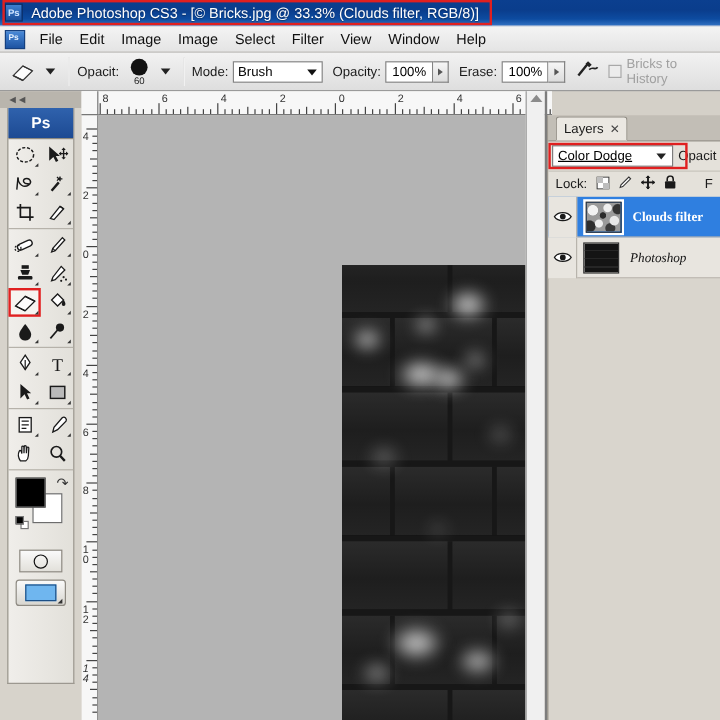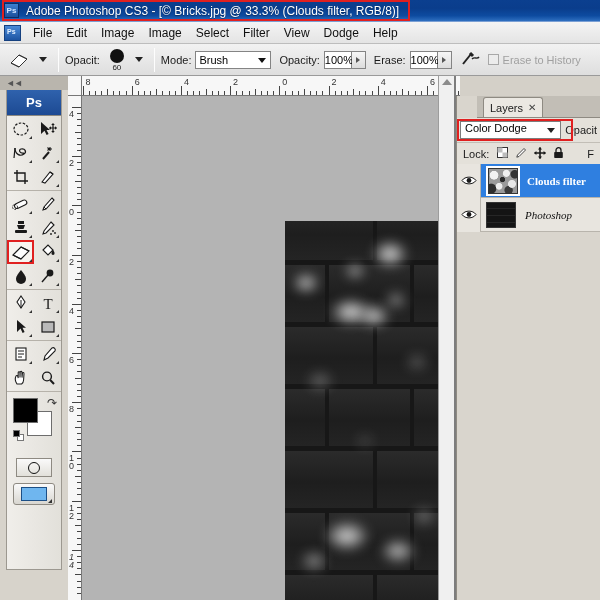--- a/index.html
+++ b/index.html
@@ -76,21 +76,21 @@
   .brush-dot { width: 14px; height: 14px; border-radius: 50%; background: #111; margin-top: 1px;}
   .brush-num { font-size: 8px; color: #222; line-height: 9px; }
   .ob-select {
     height: 18px; width: 76px; background: #fff; border: 1px solid #848484;
     display: flex; align-items: center; padding: 0 3px;
     font-size: 11px; color: #000; position: relative;
   }
   .ob-select .tri-down { position: absolute; right: 4px; top: 6px; margin: 0;
                          border-top-color: #111; }
   .ob-num {
-    height: 18px; width: 28px; background: #fff; border: 1px solid #848484;
+    height: 18px; width: 40px; background: #fff; border: 1px solid #848484;
     font-size: 11px; color: #000; text-align: center; line-height: 16px;
   }
   .ob-spin {
     height: 18px; width: 14px; border: 1px solid #848484; border-left: none;
     background: linear-gradient(to bottom,#f6f6f6,#dcdcdc);
     display: flex; align-items: center; justify-content: center;
   }
   .ob-spin .tri-r {
     width: 0; height: 0; border-top: 3px solid transparent; border-bottom: 3px solid transparent;
     border-left: 4px solid #555;
@@ -209,37 +209,37 @@
     background: #7d7d7d;
   }
 
   
   #layers-panel {
     position: absolute; left: 456px; top: 96px; width: 144px; height: 504px;
     background: #d9d5cd; border-left: 1px solid #8e8a82;
   }
   #layers-tabstrip {
     height: 22px; background: #c2beb6; display: flex; align-items: flex-end;
-    padding-left: 6px; border-bottom: 1px solid #8e8a82; margin-left: 20px;
+    padding-left: 6px; border-bottom: 1px solid #8e8a82;
   }
   #layers-tab {
     height: 20px; background: #ebe8e2; border: 1px solid #8e8a82; border-bottom: none;
     border-radius: 3px 3px 0 0; display: flex; align-items: center;
     padding: 0 6px; gap: 5px;
   }
   #layers-tab .tl { font-size: 11px; color: #1a1a1a; }
   #layers-tab .cl { font-size: 10px; color: #444; }
   #blendrow {
     height: 24px; display: flex; align-items: center; padding: 0 3px;
     background: #e4e1da; position: relative;
   }
   #blend-select {
     width: 108px; height: 18px; background: #fff; border: 1px solid #7d7d7d;
-    display: flex; padding: 0 4px; position: relative;
-    font-size: 11px; color: #000;
+    display: flex; align-items: center; padding: 0 4px; position: relative;
+    font-size: 11px; color: #000; text-decoration: underline;
   }
   #blend-select .tri-down { position: absolute; right: 5px; top: 6px; margin: 0; }
   #blend-highlight {
     position: absolute; left: 0px; top: 1px; width: 116px; height: 22px;
     border: 2px solid #e02020; pointer-events: none; z-index: 4;
   }
   #opacity-label { font-size: 11px; color: #1a1a1a; margin-left: 4px; white-space: nowrap; }
   #lockrow {
     height: 22px; display: flex; align-items: center; padding: 0 6px; gap: 7px;
     background: #e4e1da; border-top: 1px solid #c2beb6;
@@ -296,21 +296,21 @@
 
   <div id="menubar">
     <div class="app-icon"></div>
     <div class="mi">File</div>
     <div class="mi">Edit</div>
     <div class="mi">Image</div>
     <div class="mi">Image</div>
     <div class="mi">Select</div>
     <div class="mi">Filter</div>
     <div class="mi">View</div>
-    <div class="mi">Dodge</div>
+    <div class="mi">Window</div>
     <div class="mi">Help</div>
   </div>
 
   <div id="optionsbar">
     <div class="tool-preview">
       <svg width="22" height="16" viewBox="0 0 22 16">
         <path d="M3 11 L11 3 L19 7 L11 15 Z" fill="#fdfdfd" stroke="#333" stroke-width="1"></path>
         <path d="M11 3 L19 7" stroke="#333" stroke-width="1"></path>
         <path d="M3 11 L11 15" stroke="#333" stroke-width="1"></path>
       </svg>
@@ -346,21 +346,21 @@
 
     <div style="margin-left:8px">
       <svg width="20" height="18" viewBox="0 0 20 18">
         <path d="M3 14 L11 4" stroke="#222" stroke-width="2"></path>
         <path d="M10 3 L13 6" stroke="#222" stroke-width="3"></path>
         <path d="M12 9 c3 -3 5 1 7 -2" stroke="#222" stroke-width="1.4" fill="none"></path>
       </svg>
     </div>
 
     <div class="ob-check" style="margin-left:8px"></div>
-    <div class="ob-dim">Erase to History</div>
+    <div class="ob-dim">Bricks to History</div>
   </div>
 
   <div id="toolcol">
     <div id="tool-collapse">
       <span class="arrows">◄◄</span>
     </div>
 
     <div id="toolbox">
       <div id="tb-header">
         <span>Ps</span>

